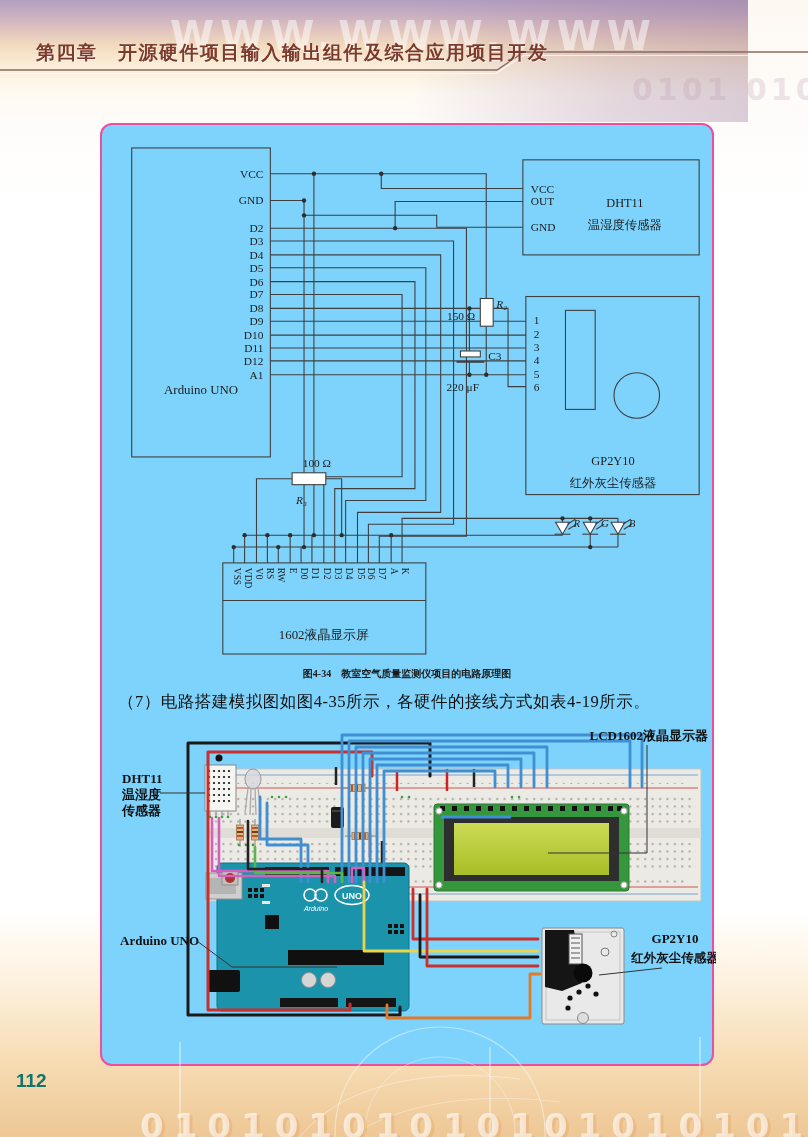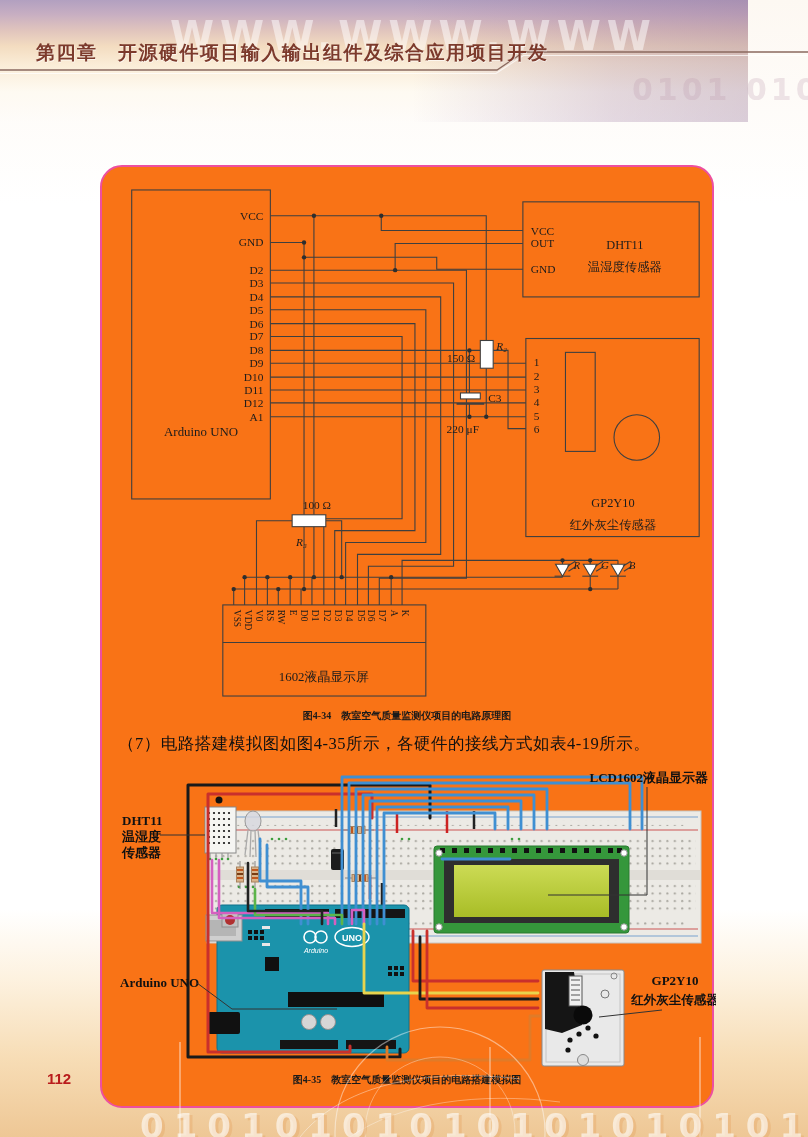--- a/index.html
+++ b/index.html
@@ -8,25 +8,25 @@
   .page-bg { position:absolute; inset:0;
     background:linear-gradient(180deg,#fdf8f2 0%,#ffffff 18%,#ffffff 80%,#fdf2e0 86%,#f7ddb6 93%,#eec795 100%); }
   .header-band { position:absolute; left:0; top:0; width:748px; height:122px;
     background:
       linear-gradient(90deg, rgba(168,138,178,0) 55%, rgba(158,124,162,0.28) 82%, rgba(148,114,152,0.34) 100%),
       linear-gradient(180deg,#b2a0c0 0px,#c7aec2 14px,#e0c4bd 30px,#f3dcc0 46px,#faecd6 64px,#fefaf2 92px,rgba(255,255,255,0) 122px); }
   .chapter-title { position:absolute; left:36px; top:40px; font-family:"Liberation Sans",sans-serif;
     font-size:19px; font-weight:bold; color:#7c3a2c; letter-spacing:1.5px;
     text-shadow:0.6px 0.6px 0 rgba(255,255,255,0.65); }
   .content-box { position:absolute; left:100px; top:123px; width:614px; height:943px;
-    background:#f97316; border:2px solid #ed4fa0; border-radius:22px;margin-top:42px; }
+    background:#7dd3fc; border:2px solid #ed4fa0; border-radius:12px; }
   .fig-caption { position:absolute; width:100%; text-align:center; font-size:10px; font-weight:bold; color:#1a1a1a; }
   .para { position:absolute; left:16px; right:14px; font-size:16.5px; color:#111; letter-spacing:0.5px; }
-  .page-number { position:absolute; left:47px; top:1070px; font-family:"Liberation Sans",sans-serif;
-    font-size:15px; font-weight:bold; color:#b91c1c; }
+  .page-number { position:absolute; left:16px; top:1070px; font-family:"Liberation Sans",sans-serif;
+    font-size:19px; font-weight:bold; color:#0f766e; }
   .footer-band { position:absolute; left:0; top:997px; width:808px; height:140px; pointer-events:none; }
   .binary-row { position:absolute; left:140px; bottom:-9px; font-family:"DejaVu Sans",sans-serif;
     font-size:34px; font-weight:bold; letter-spacing:10px; color:rgba(255,255,255,0.6); white-space:nowrap; }
   .binary-row2 { position:absolute; left:143px; bottom:-11px; font-family:"DejaVu Sans",sans-serif;
     font-size:34px; font-weight:bold; letter-spacing:10px; color:rgba(229,162,96,0.38); white-space:nowrap; }
   svg { font-family:"Liberation Serif", serif; }
   .svg-abs { position:absolute; left:0; }
 </style>
 </head>
 <body>
@@ -463,21 +463,20 @@
       <text x="573" y="241" font-size="12.5" text-anchor="middle">红外灰尘传感器</text>
     </g>
     <g stroke="#333" stroke-width="1" fill="none">
       <path d="M58,72 H103"></path>
       <path d="M545,24 V132 H446"></path>
       <path d="M95,220 L130,246 H235"></path>
       <path d="M560,247 L497,254"></path>
     </g>
   </svg>
 
-  <div class="fig-caption" style="top:906px;">图4-35　教室空气质量监测仪项目的电路搭建模拟图</div>
 </div>
 
 <div class="footer-band">
   <svg width="808" height="140" viewBox="0 0 140 0 808 140"></svg>
 </div>
 <svg style="position:absolute;left:0;top:997px;" width="808" height="140" viewBox="0 0 808 140">
   <circle cx="440" cy="135" r="105" fill="none" stroke="rgba(255,255,255,0.45)" stroke-width="1.2"></circle>
   <circle cx="440" cy="135" r="75" fill="none" stroke="rgba(255,255,255,0.35)" stroke-width="1"></circle>
   <line x1="180" y1="45" x2="180" y2="140" stroke="rgba(255,255,255,0.5)" stroke-width="1.5"></line>
   <line x1="490" y1="50" x2="490" y2="140" stroke="rgba(255,255,255,0.45)" stroke-width="1.5"></line>

